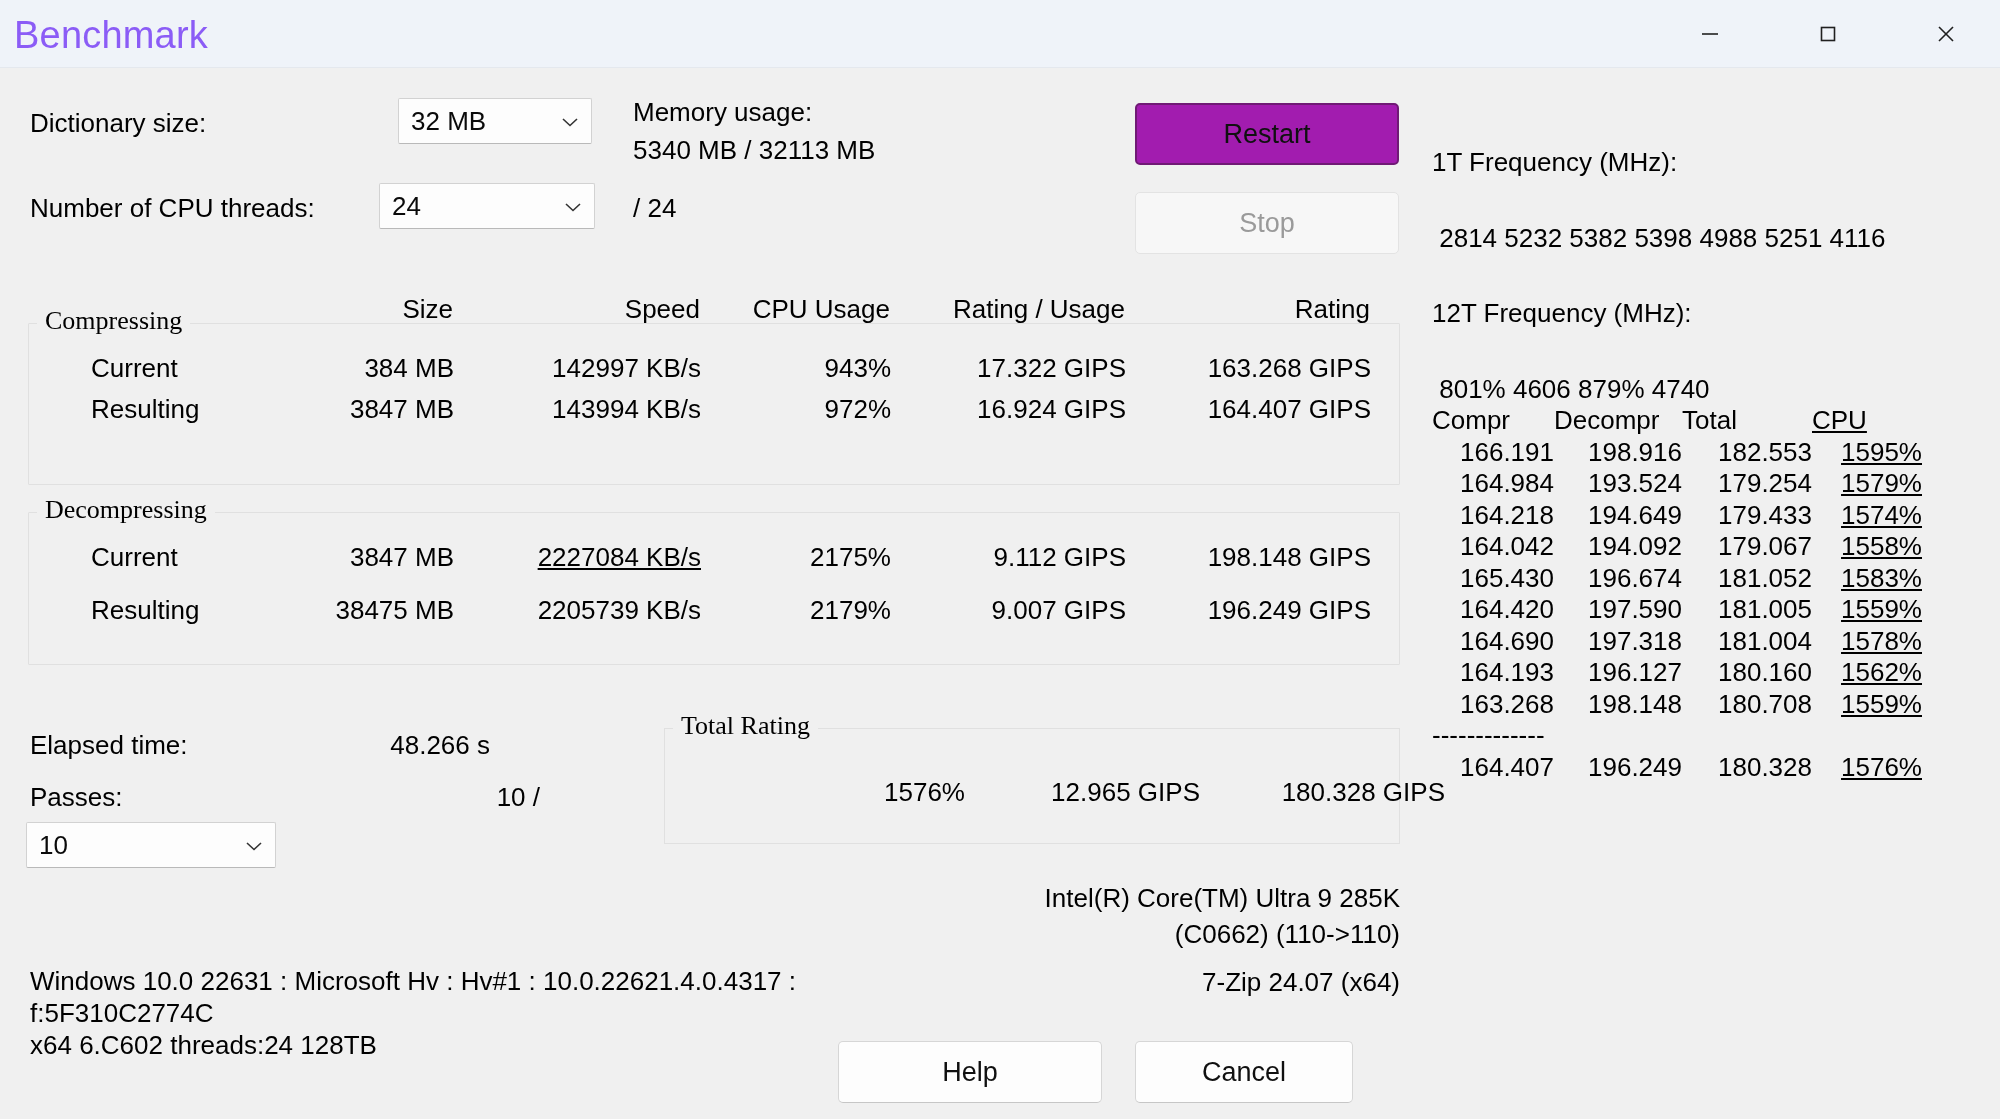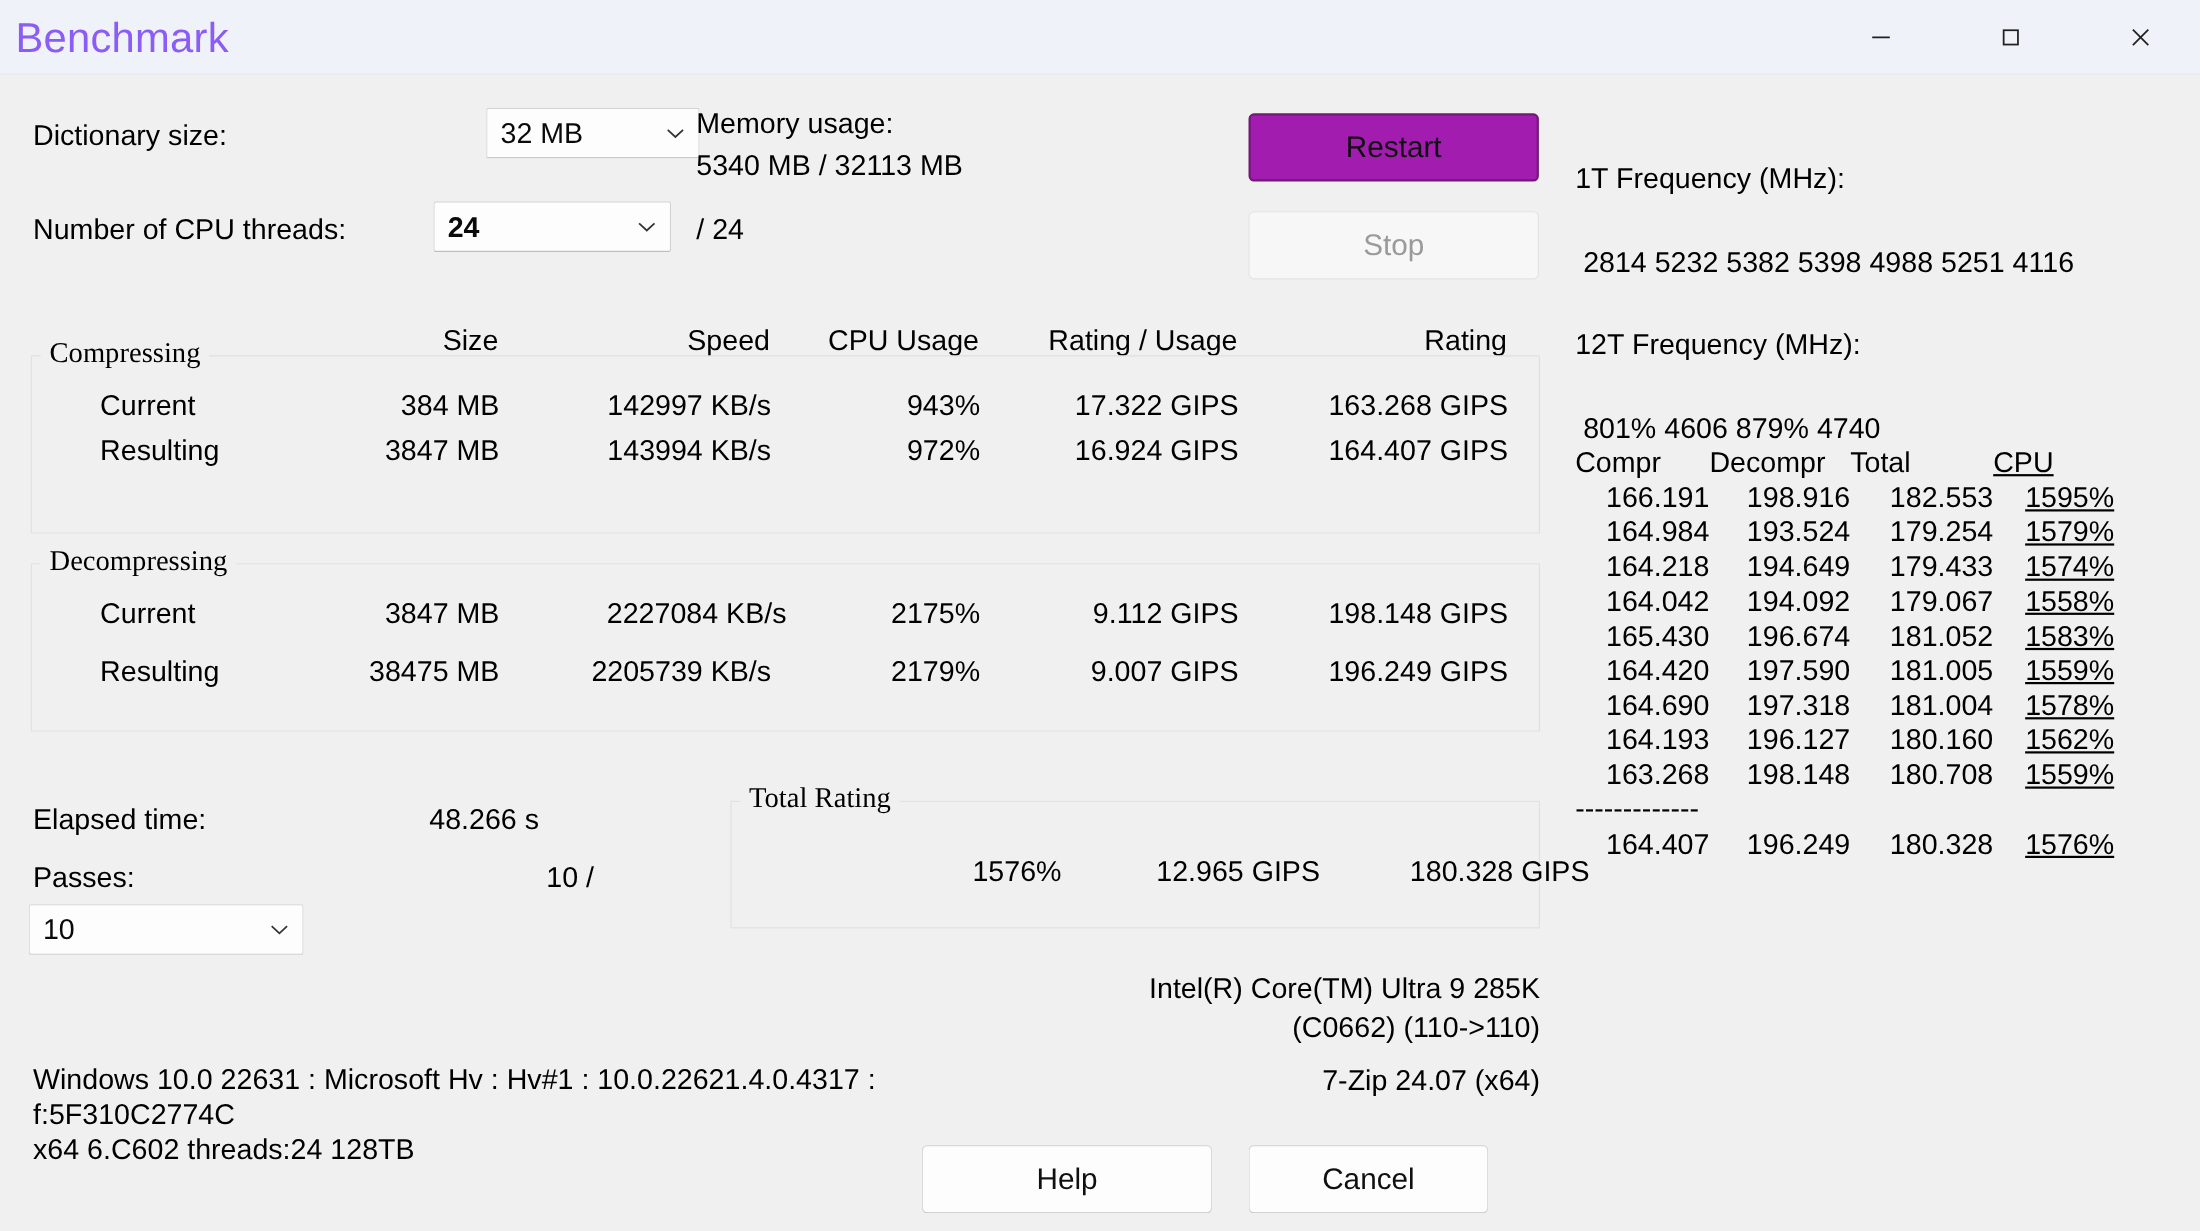--- a/index.html
+++ b/index.html
@@ -66,22 +66,22 @@
     font-size: 26px;
     color: #0a0a0a;
     white-space: nowrap;
   }
   .combo .chev {
     position: absolute;
     right: 12px; top: 15px;
     width: 18px; height: 12px;
   }
 
-  #combo-dict { left: 398px; top: 98px; width: 194px; margin-left: 44px; }
-  #combo-threads { left: 394px; top: 183px; width: 216px; font-weight: bold; }
+  #combo-dict { left: 398px; top: 98px; width: 194px; }
+  #combo-threads { left: 379px; top: 183px; width: 216px; }
   #combo-passes { left: 26px; top: 822px; width: 250px; }
 
   #lbl-dict { left: 30px; top: 108px; }
   #lbl-threads { left: 30px; top: 193px; }
   #lbl-threads-max { left: 633px; top: 193px; }
   #lbl-mem-title { left: 633px; top: 97px; }
   #lbl-mem-value { left: 633px; top: 135px; }
 
   
   .btn {
@@ -291,21 +291,21 @@
     <div class="cell" style="left:1092px; top:70px; width:250px;">164.407 GIPS</div>
   </div>
 </div>
 
 <div class="groupbox" id="group-decompressing">
   <div class="group-legend">Decompressing</div>
 
   <div>
     <div class="row-label" style="top:29px;">Current</div>
     <div class="cell" style="left:225px; top:29px; width:200px;">3847 MB</div>
-    <div class="cell" style="left:461px; top:29px; width:225px;">2227084 KB/s</div>
+    <div class="cell" style="left:447px; top:29px; width:225px;text-decoration:underline;">2227084 KB/s</div>
     <div class="cell" style="left:612px; top:29px; width:250px;">2175%</div>
     <div class="cell" style="left:817px; top:29px; width:280px;">9.112 GIPS</div>
     <div class="cell" style="left:1092px; top:29px; width:250px;">198.148 GIPS</div>
   </div>
 
   <div>
     <div class="row-label" style="top:82px;">Resulting</div>
     <div class="cell" style="left:225px; top:82px; width:200px;">38475 MB</div>
     <div class="cell" style="left:447px; top:82px; width:225px;">2205739 KB/s</div>
     <div class="cell" style="left:612px; top:82px; width:250px;">2179%</div>

